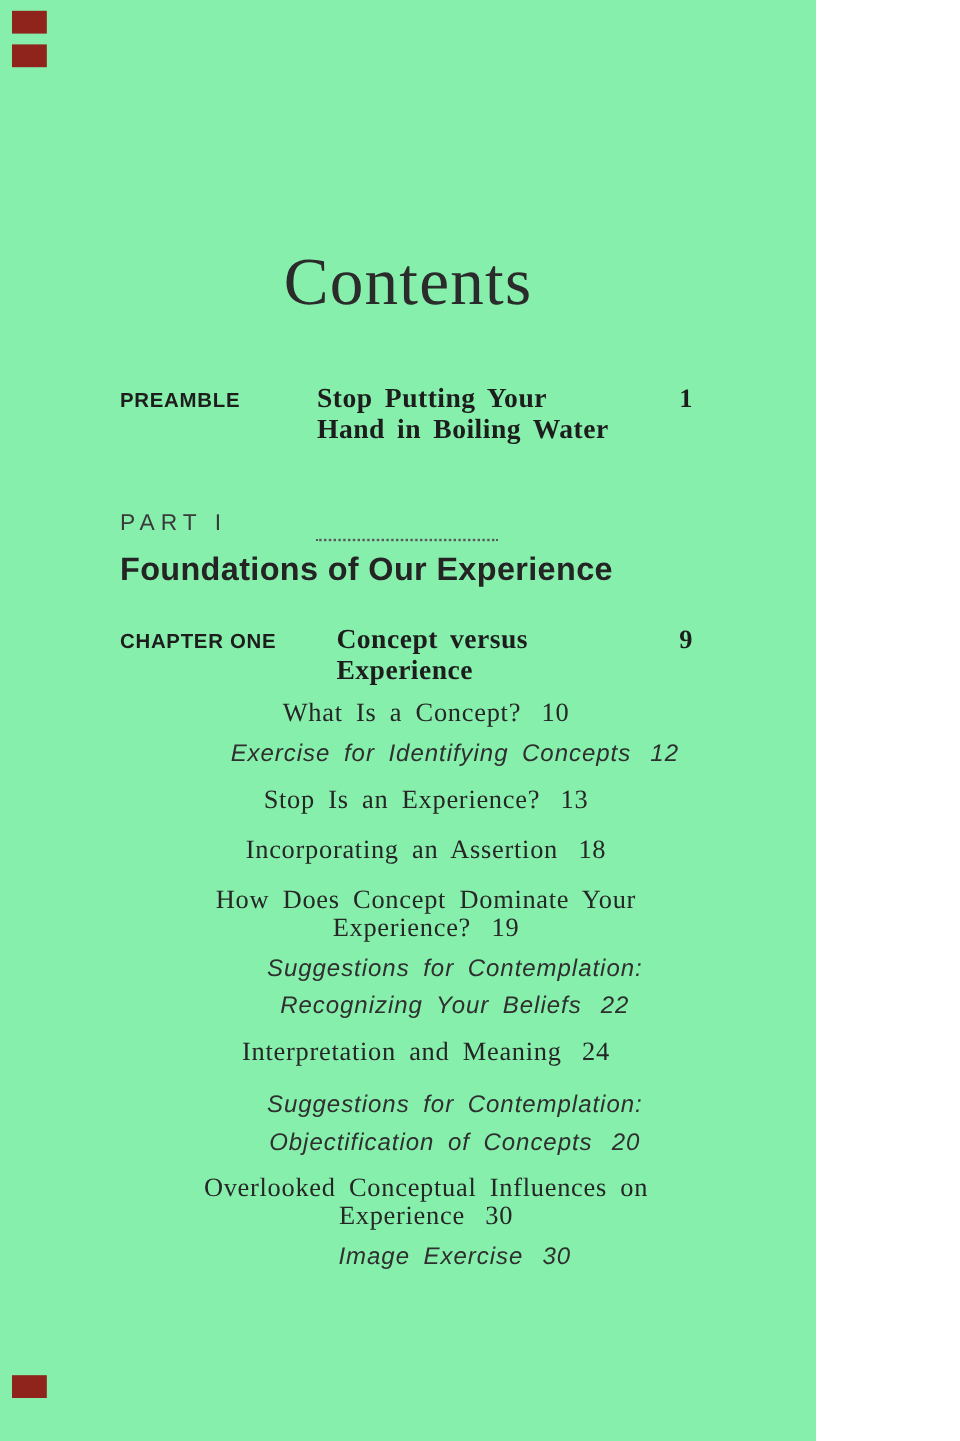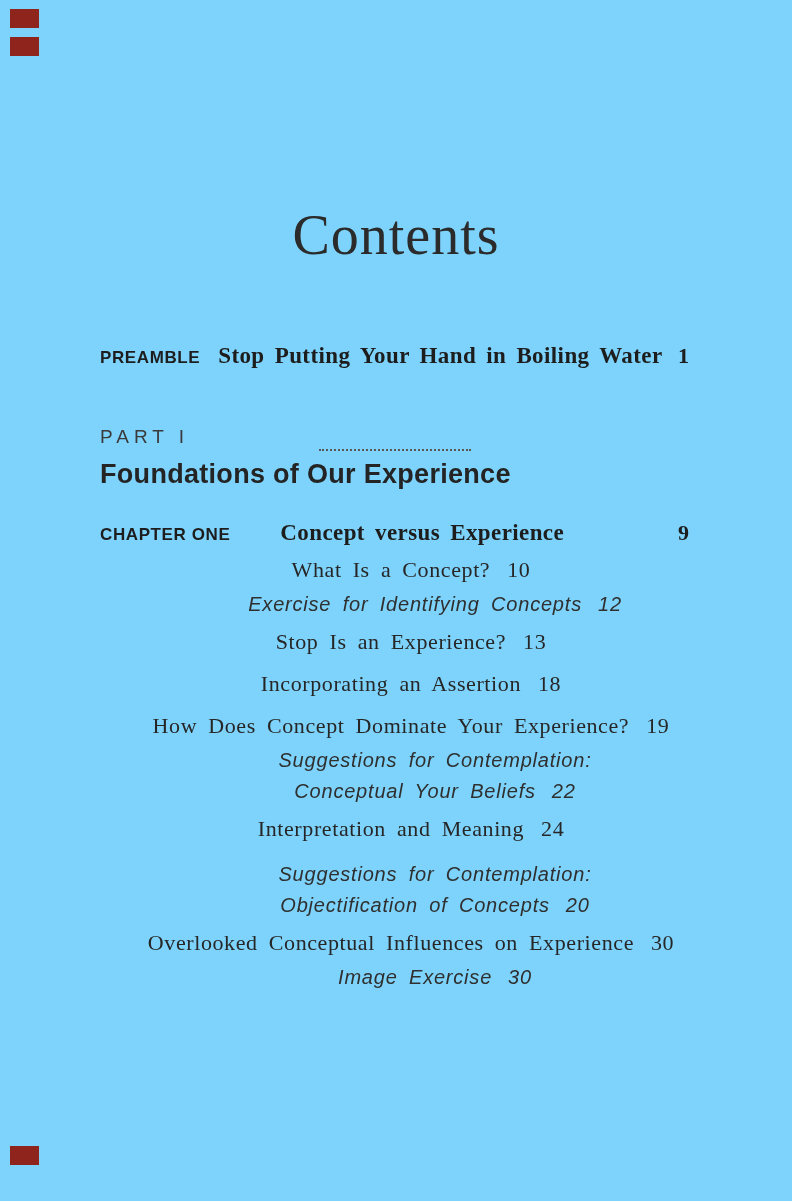--- a/index.html
+++ b/index.html
@@ -1,20 +1,20 @@
 <!DOCTYPE html>
 <html><head>
 <meta charset="utf-8">
 <style>
   html, body { margin: 0; padding: 0; background: #ffffff; }
   .page {
     position: relative;
-    width: 792px;
+    width: 680px;
     height: 1201px;
-    background: #7dd3fc;
+    background: #86efac;
     overflow: hidden;
     font-family: "Liberation Serif", serif;
     color: #222;
   }
   
   .red-mark {
     position: absolute;
     left: 10px;
     width: 29px;
     height: 19px;
@@ -38,21 +38,21 @@
 
   .content {
     padding: 0 103px 0 100px;
   }
 
   .row {
     display: flex;
     align-items: baseline;
     line-height: 26px;
   }
-  .preamble-row { margin-top: 80px; }
+  .preamble-row { margin-top: 56px; gap: 46px; }
   .chapter-row  { margin-top: 31px; gap: 32px; }
   .row .label {
     font-family: "Liberation Sans", sans-serif;
     font-weight: bold;
     font-size: 17px;
     letter-spacing: 0.6px;
     color: #1d1d1d;
     white-space: nowrap;
   }
   .row .row-title {
@@ -174,21 +174,21 @@
       <span class="entry-title">Incorporating an Assertion</span><span class="entry-page">18</span>
     </div>
   </div>
 
   <div class="entry-group has-subs">
     <div class="entry-main">
       <span class="entry-title">How Does Concept Dominate Your Experience?</span><span class="entry-page">19</span>
     </div>
   <div class="sub-block">
             <div class="sub-line"><span>Suggestions for Contemplation:</span></div>
-            <div class="sub-line"><span>Conceptual Your Beliefs</span><span class="sub-page">22</span></div>
+            <div class="sub-line"><span>Recognizing Your Beliefs</span><span class="sub-page">22</span></div>
           </div>
         </div>
 
   <div class="entry-group">
     <div class="entry-main">
       <span class="entry-title">Interpretation and Meaning</span><span class="entry-page">24</span>
     </div>
   </div>
 
   <div class="entry-group has-subs">

